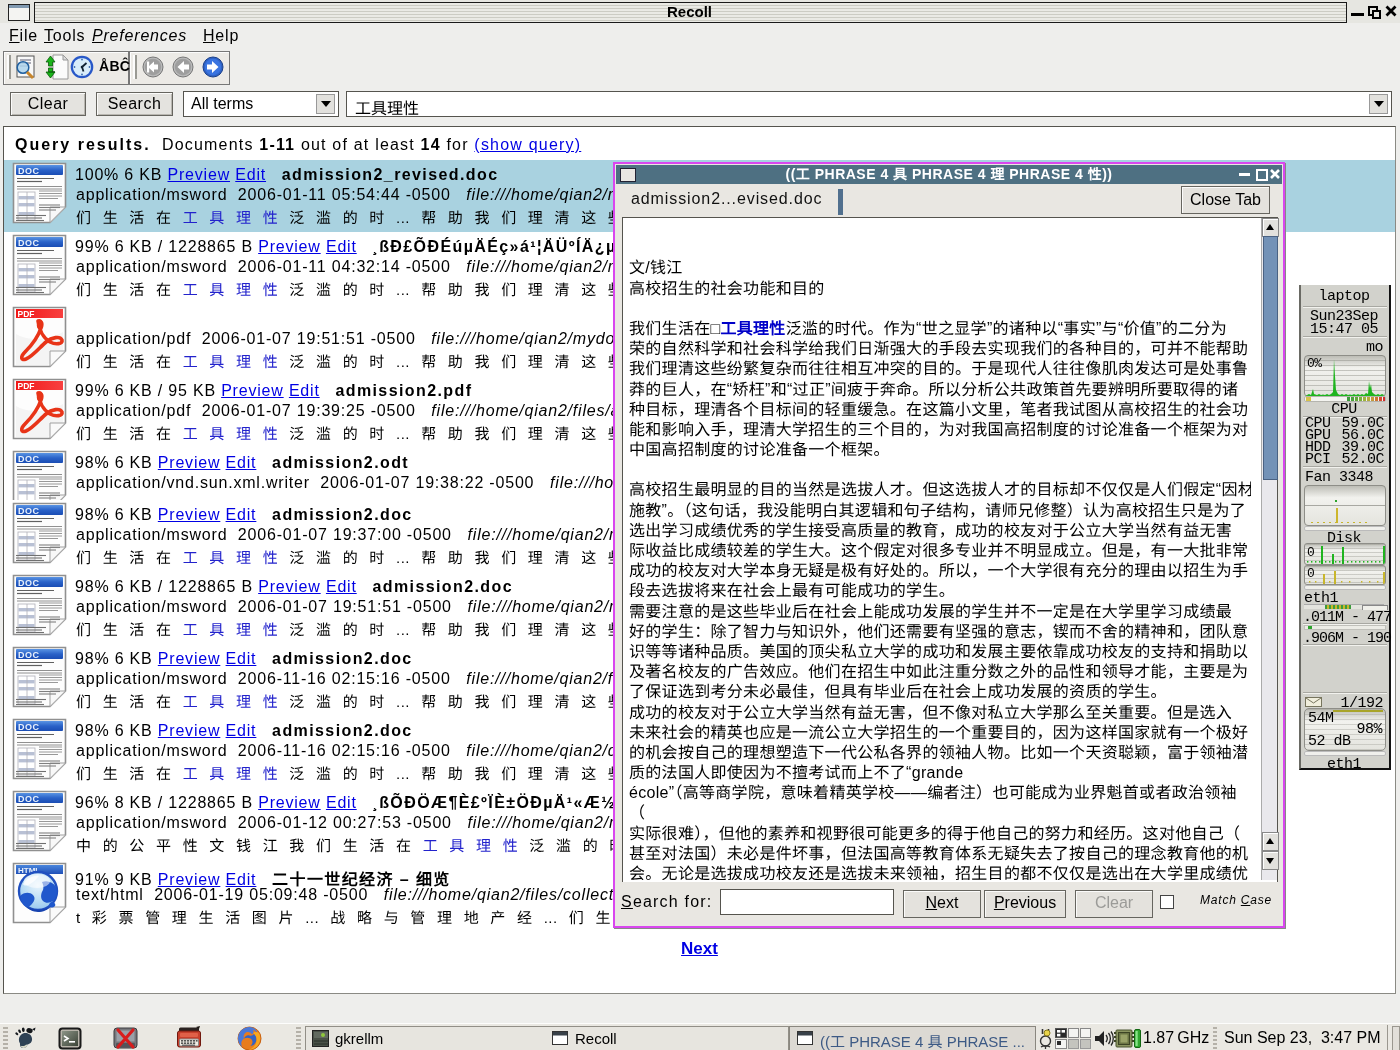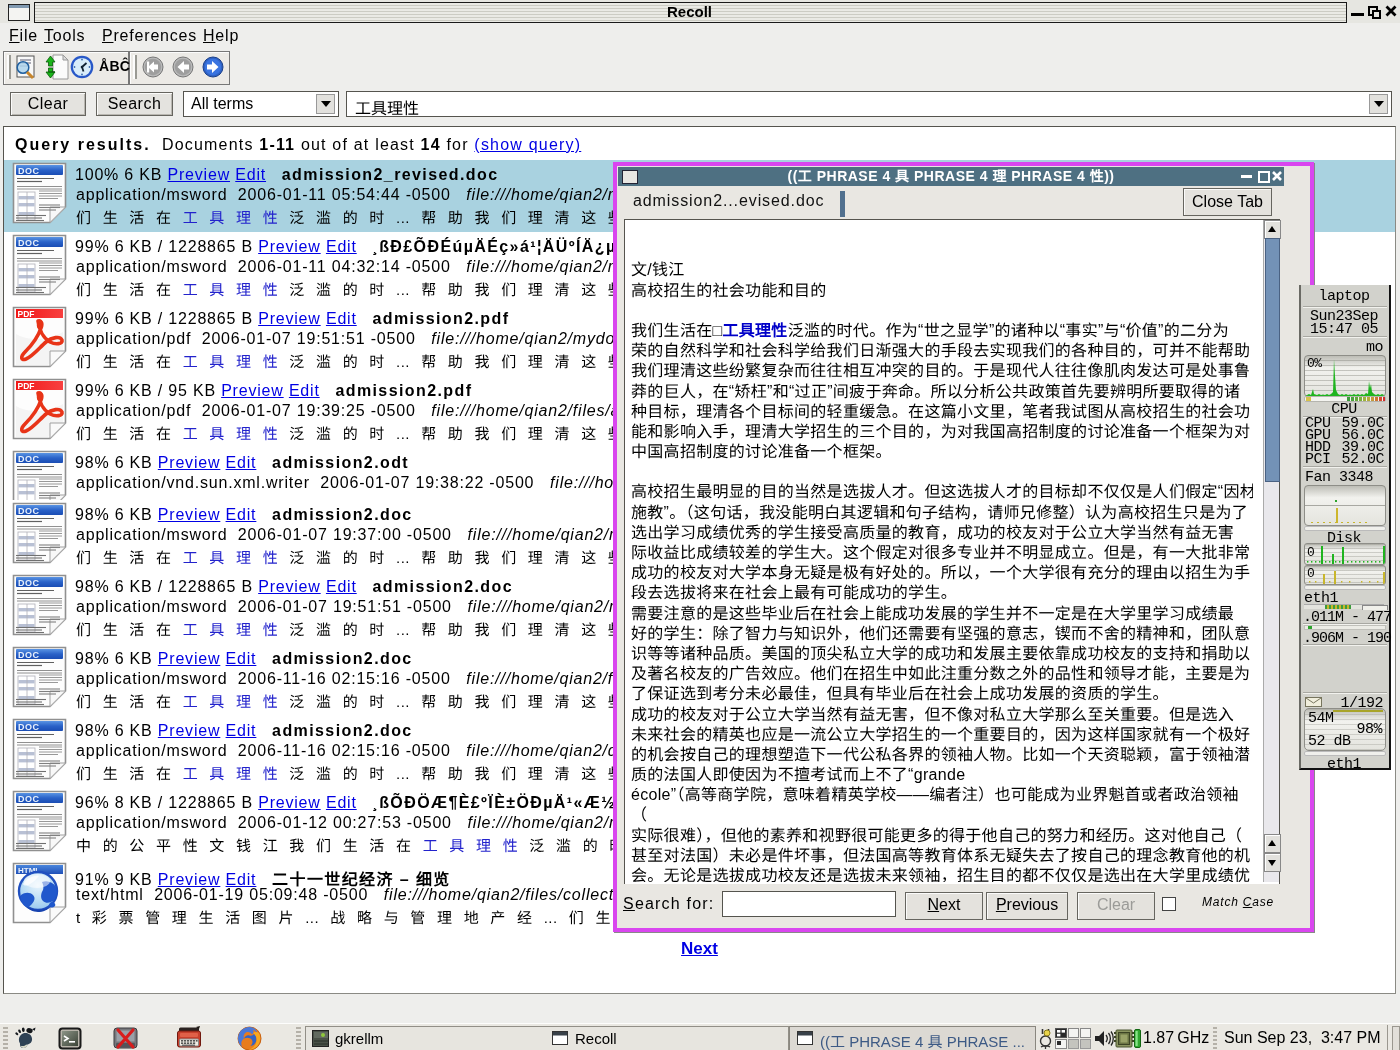--- a/index.html
+++ b/index.html
@@ -30,21 +30,21 @@
 .inputw{background:#fff;border:1px solid #55544e;}
 
 #results{left:3px;top:126px;width:1391px;height:866px;background:#fff;border:1px solid #55544e;border-right:1px solid #8a8a84;border-bottom:1px solid #8a8a84;overflow:hidden;}
 .rrow{position:absolute;left:0;width:1391px;}
 .rsel{background:#a9d2e0;}
 .rline{position:absolute;font-size:16px;letter-spacing:0.8px;white-space:nowrap;color:#000;}
 .rline .b{letter-spacing:1.4px;}
 .snip{font-size:15px;letter-spacing:0.5px;word-spacing:6.5px;}
 .ricon{position:absolute;left:8px;overflow:hidden;}
 
-#pvw{left:613px;top:162px;width:668px;height:762px;background:#e9e7e2;border:4px solid #d946ef;box-shadow:1px 1px 0 #888;padding-left:25px;}
+#pvw{left:613px;top:162px;width:668px;height:762px;background:#e9e7e2;border:2px solid #d946ef;box-shadow:1px 1px 0 #888;}
 #pvtitle{left:1px;top:1px;width:666px;height:19px;background:#4e7082;color:#fff;font-weight:bold;font-size:14px;letter-spacing:0.5px;text-align:center;line-height:19px;}
 #pvtabtxt{left:16px;top:26px;font-size:16px;letter-spacing:0.9px;color:#111;}
 #pvtabbar{left:223px;top:25px;width:5px;height:26px;background:#51708e;}
 #pvframe{left:7px;top:53px;width:654px;height:664px;background:#fff;border:1px solid #55544e;}
 #pvtext{position:absolute;left:6px;top:0px;width:622px;height:662px;overflow:hidden;font-size:16px;letter-spacing:0.3px;line-height:20.2px;color:#000;}
 #pvsb{position:absolute;right:0;top:0;width:15px;height:662px;background:#e9e8ec;border-left:1px solid #aaa;}
 .sbbtn{position:absolute;left:0px;width:15px;height:17px;background:#e2e1dd;border:1px solid #888;box-shadow:inset 1px 1px 0 #fff;}
 .arr{position:absolute;width:0;height:0;}
 #pvthumb{position:absolute;left:1px;top:18px;width:13px;height:242px;background:#7392b7;border:1px solid #4a6283;}
 
@@ -71,21 +71,21 @@
 <div class="abs" id="ttitle">Recoll</div>
 <div class="abs" style="left:1351px;top:13px;width:13px;height:3px;background:#000;"></div>
 <div class="abs" style="left:1368px;top:6px;width:6px;height:6px;border:2px solid #000;background:transparent;"></div>
 <div class="abs" style="left:1372px;top:10px;width:5px;height:5px;border:2px solid #000;background:#e6e6e1;"></div>
 <svg class="abs" style="left:1384px;top:4px;" width="14" height="14" viewBox="0 0 14 14">
       <path d="M2.5 2.5 L11.5 11.5 M11.5 2.5 L2.5 11.5" stroke="#000" stroke-width="2.8"></path>
     </svg>
 <div class="abs" id="menubar">
   <span class="mi" style="left:9px;"><u>F</u>ile</span>
   <span class="mi" style="left:44px;"><u>T</u>ools</span>
-  <span class="mi" style="left:102px;"><u>P</u>references</span>
+  <span class="mi" style="left:92px;font-style:italic;"><u>P</u>references</span>
   <span class="mi" style="left:203px;"><u>H</u>elp</span>
 </div>
 
 <div class="abs tbox" style="left:3px;width:124px;"></div>
 <div class="abs tbox" style="left:129px;width:99px;"></div>
 <div class="grip" style="left:7px;top:55px;"></div>
 <div class="grip" style="left:133px;top:55px;"></div>
 <svg class="abs" style="left:13px;top:55px;" width="26" height="25" viewBox="0 0 26 25">
   <rect x="4" y="1" width="17" height="21" fill="#f8f8f8" stroke="#555"></rect>
   <line x1="7" y1="5" x2="18" y2="5" stroke="#889" stroke-width="1.4"></line>
@@ -260,21 +260,20 @@
                 <linearGradient id="pg" x1="0" y1="0" x2="1" y2="0">
                   <stop offset="0" stop-color="#f01818"></stop>
                   <stop offset="1" stop-color="#f84040"></stop>
                 </linearGradient>
               </defs>
               <rect x="4" y="3" width="47" height="9" fill="url(#pg)"></rect>
               <text x="5.5" y="10.5" font-size="8.5" fill="#fff" font-weight="bold" font-family="Liberation Sans">PDF</text>
               <path d="M26 15 C29 14 31 17 29 22 C27 28 21 38 13 46 C8 51 9 55 14 53 C21 50 28 41 34 36 C40 31 48 30 50 34 C51 38 44 39 38 36 C31 32 27 23 26 15 Z" fill="none" stroke="#e83418" stroke-width="3.6" stroke-linejoin="round"></path>
               <ellipse cx="27.5" cy="18" rx="2.6" ry="4.5" fill="#e83418" transform="rotate(8 27.5 18)"></ellipse>
             </svg></div>
-          <div class="rline" style="left:71px;top:6px;">99% 6 KB / 1228865 B <a class="lnk" href="#">Preview</a> <a class="lnk" href="#">Edit</a> &nbsp;&nbsp;<span class="b">admission2.pdf</span></div>
           <div class="rline" style="left:72px;top:26px;">application/pdf &nbsp;2006-01-07 19:51:51 -0500 &nbsp;&nbsp;<span class="i">file:///home/qian2/mydocs/pkuef/admission2.pdf</span></div>
           <div class="rline snip" style="left:72px;top:46px;">们 生 活 在 <span class="hl">工 具 理 性</span> 泛 滥 的 时 ... 帮 助 我 们 理 清 这 些 纷 ... 之 外 的 思 绪</div>
         </div>
         <div class="rrow" style="top:249px;height:72px;">
           <div class="ricon" style="top:2px;height:62px;width:55px;"><svg width="55" height="62" viewBox="0 0 55 62">
               <path d="M1.5 1.5 H53.5 V45 L38 60.5 H1.5 Z" fill="#fdfdfd" stroke="#909090" stroke-width="1.6"></path>
               <path d="M4 28 C16 36 38 34 51 26 L51 44 L36 59 L4 59 Z" fill="#f0f0f0" opacity="0.7"></path>
               <path d="M53.5 45 L38 45 L38 60.5 L42 57 Z" fill="#e4e4e4"></path>
               <path d="M53.5 45 L38 60.5 L38 45 Z" fill="#fafafa" stroke="#a0a0a0" stroke-width="1"></path>
               <defs>

